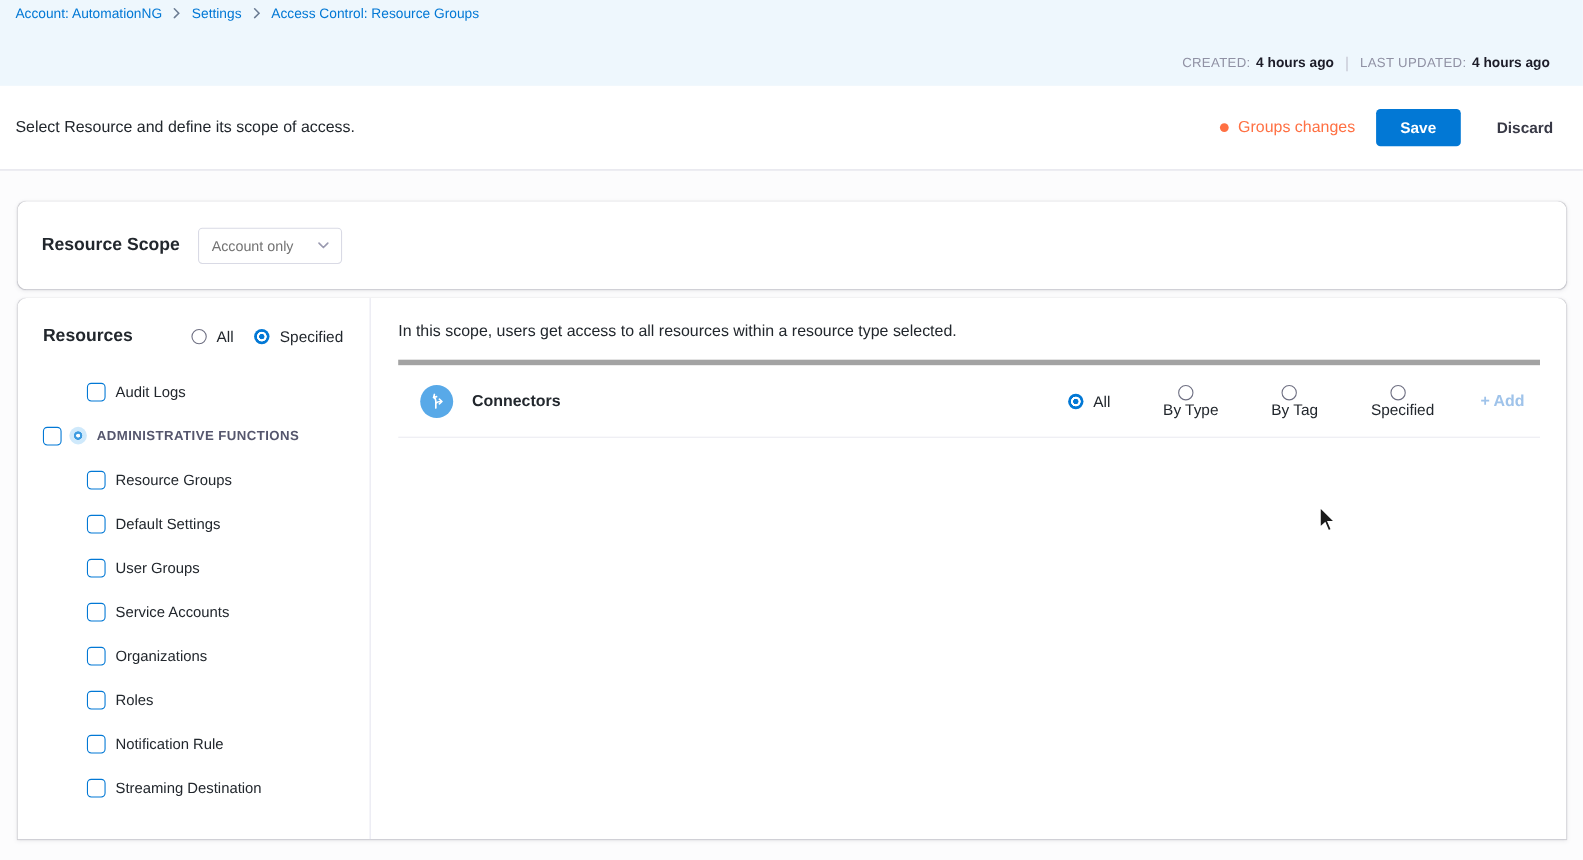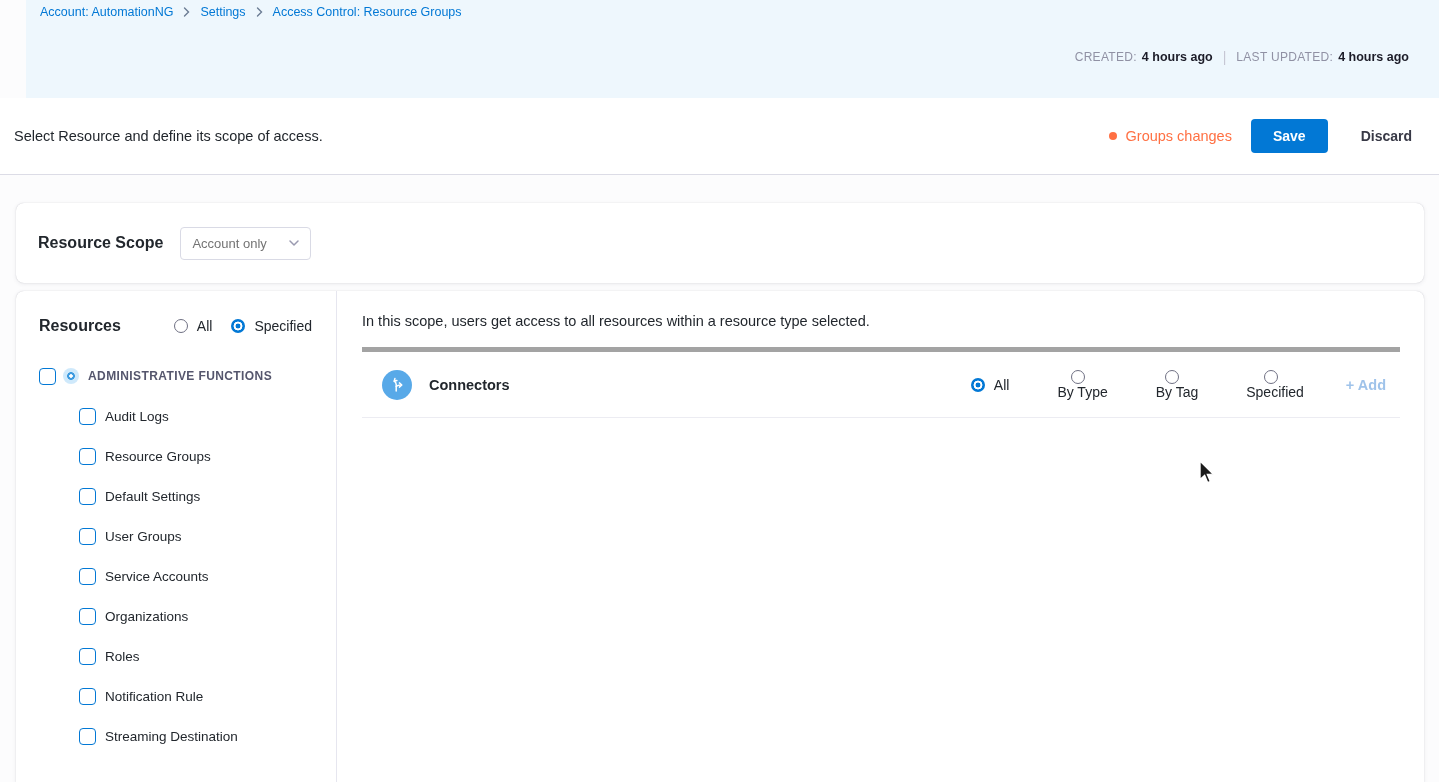--- a/index.html
+++ b/index.html
@@ -7,24 +7,23 @@
   body {
     font-family:"Liberation Sans", sans-serif;
     background:#fcfcfd;
     color:#22272d;
     position:relative;
   }
 
   
   .top-header {
     background:#eef7fd;
-    height:98px;
+    height:78px;
     padding:5px 14px 0 14px;
     position:relative;
-    margin-left:26px;
   }
   .breadcrumb { display:flex; align-items:center; font-size:12.5px; }
   .breadcrumb a { color:#0278d5; text-decoration:none; cursor:pointer; }
   .crumb-sep { display:inline-flex; margin:0 10px; }
   .page-title { font-size:18px; font-weight:700; color:#1c1c28; margin:23px 0 0 16px; }
   .header-meta {
     position:absolute; right:30px; top:49px;
     display:flex; align-items:center; font-size:12px;
   }
   .meta-label { color:#9091a4; letter-spacing:.3px; }
@@ -205,28 +204,28 @@
           <span class="radio-label">All</span>
         </span>
         <span class="radio-opt">
           <span class="radio sel"></span>
           <span class="radio-label">Specified</span>
         </span>
       </div>
     </div>
 
     <div class="tree">
+      <div class="tree-row child-row">
+        <span class="checkbox"></span>
+        <span class="item-label">Audit Logs</span>
+      </div>
       <div class="tree-row">
         <span class="checkbox"></span>
         <span class="group-icon"></span>
         <span class="group-label">ADMINISTRATIVE FUNCTIONS</span>
-      </div>
-      <div class="tree-row child-row">
-        <span class="checkbox"></span>
-        <span class="item-label">Audit Logs</span>
       </div>
       <div class="tree-row child-row">
         <span class="checkbox"></span>
         <span class="item-label">Resource Groups</span>
       </div>
       <div class="tree-row child-row">
         <span class="checkbox"></span>
         <span class="item-label">Default Settings</span>
       </div>
       <div class="tree-row child-row">

